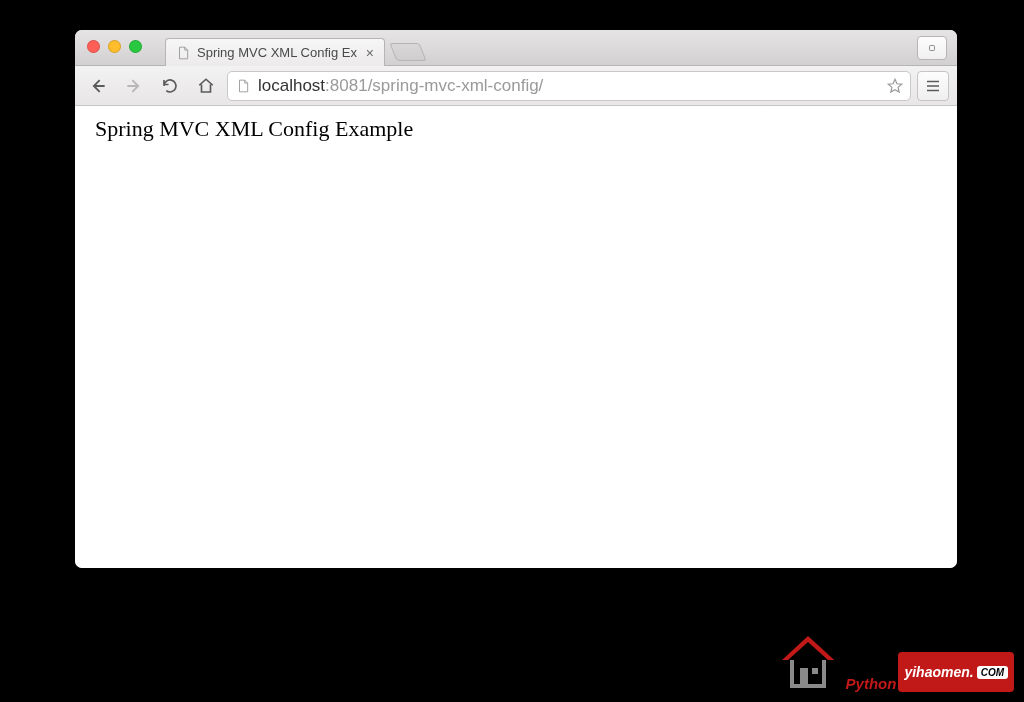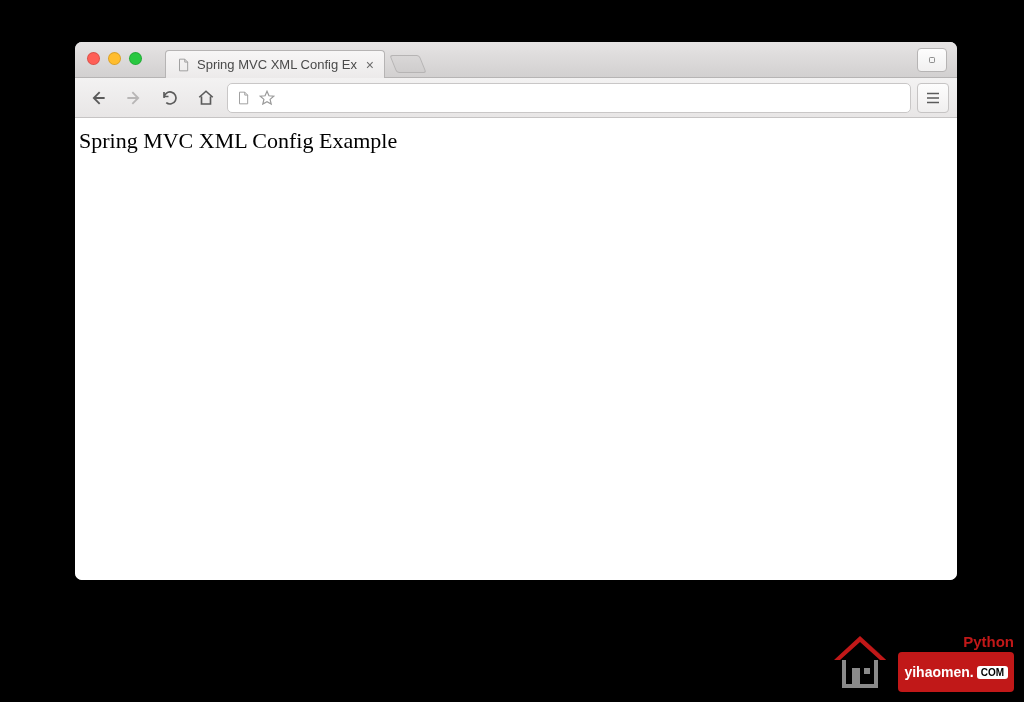--- a/index.html
+++ b/index.html
@@ -1,21 +1,21 @@
 <!DOCTYPE html>
 <html><head>
 <meta charset="utf-8">
 <style>
   * { box-sizing: border-box; margin: 0; padding: 0; }
   html, body { width: 1024px; height: 702px; background: #000; font-family: -apple-system, "Helvetica Neue", Arial, sans-serif; overflow: hidden; }
 
   .browser-window {
     position: absolute;
     left: 75px;
-    top: 42px;
+    top: 30px;
     width: 882px;
     height: 538px;
     background: #fff;
     border-radius: 7px;
     box-shadow: 0 18px 60px rgba(0,0,0,0.55), 0 2px 8px rgba(0,0,0,0.3);
     display: flex;
     flex-direction: column;
     overflow: hidden;
   }
 
@@ -138,39 +138,39 @@
     border-radius: 4px;
     display:flex;align-items:center;justify-content:center;
     cursor:pointer;
   }
   .menu-btn svg { stroke:#5b5b5b; stroke-width:2.2; }
 
   
   .viewport {
     flex:1;
     background:#fff;
-    padding: 10px 4px;
+    padding: 10px 20px;
     color:#000;
     font-family: "Times New Roman", Times, serif;
     font-size: 22px;
     border-radius: 7px;
   }
 
   
   .watermark {
     position:absolute;
     right: 10px;
     bottom: 10px;
     display:flex;
     align-items:flex-end;
     gap: 6px;
     font-family: Arial, sans-serif;
   }
   .wm-house svg { display:block; }
-  .wm-text { display:flex; flex-direction:column; align-items:flex-end; gap:2px; }
+  .wm-text { display:flex; align-items:flex-end; gap:2px;font-style:italic; }
   .wm-python { color:#c11818; font-weight:bold; font-size:15px; }
   .wm-domain {
     background:#c11818; color:#fff; font-weight:bold;
     padding: 12px 6px; border-radius:4px; font-size:14px;
     display:flex; align-items:center;
   }
   .wm-com {
     background:#fff; color:#000; font-size:10px; font-weight:bold;
     padding: 1px 4px; border-radius:3px; margin-left:3px;
   }
@@ -226,20 +226,23 @@
       <svg viewBox="0 0 24 24" width="18" height="18">
           <path d="M3 11l9-8 9 8M6 10v10h12V10"></path>
         </svg>
     </div>
 
     <div class="omnibox">
       <svg class="page-ico" viewBox="0 0 24 24">
         <path d="M6 2h9l5 5v15H6z" fill="none" stroke="#9a9a9a" stroke-width="1.6"></path>
         <path d="M15 2v5h5" fill="none" stroke="#9a9a9a" stroke-width="1.6"></path>
       </svg>
+      <div class="url">
+        <span>localhost</span><span class="dim">:8081/spring-mvc-xml-config/</span>
+      </div>
       <svg class="star" viewBox="0 0 24 24">
         <path d="M12 3l2.6 6 6.4.5-4.9 4.3 1.5 6.2L12 17l-5.6 3 1.5-6.2L3 9.5l6.4-.5z" fill="none" stroke="#9a9a9a" stroke-width="1.6"></path>
       </svg>
     </div>
 
     <div class="menu-btn">
       <svg viewBox="0 0 24 24" width="18" height="18">
           <path d="M4 6h16M4 12h16M4 18h16"></path>
         </svg>
     </div>

